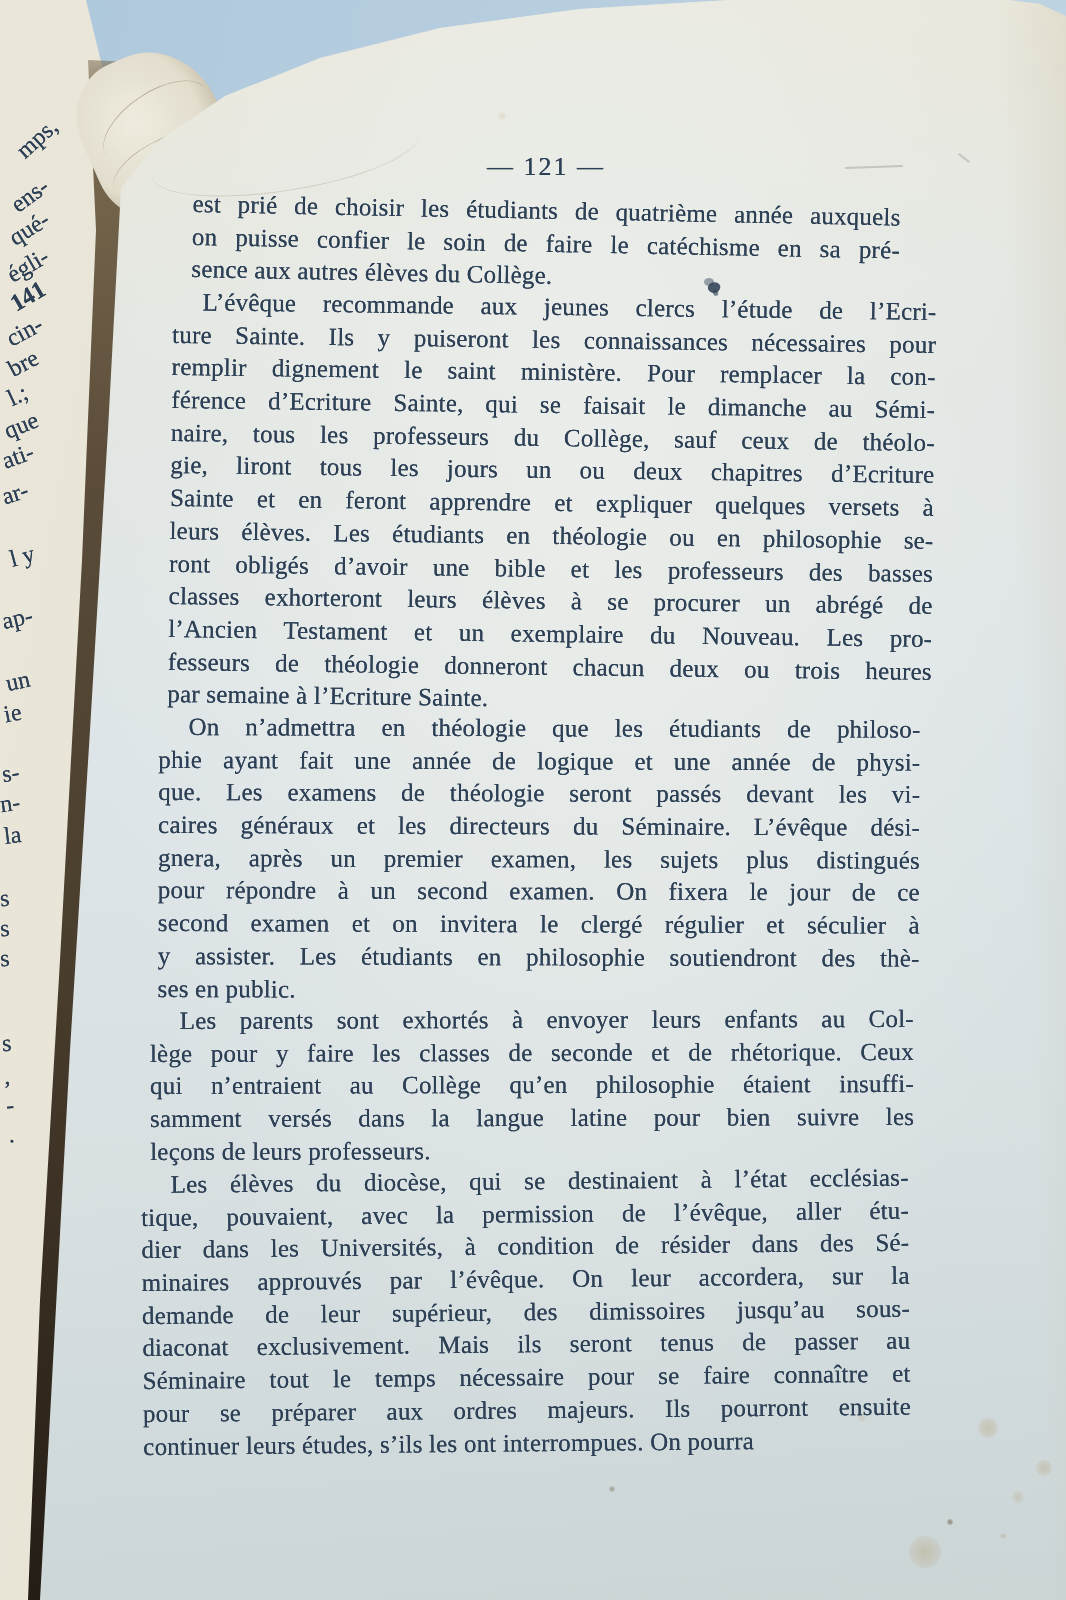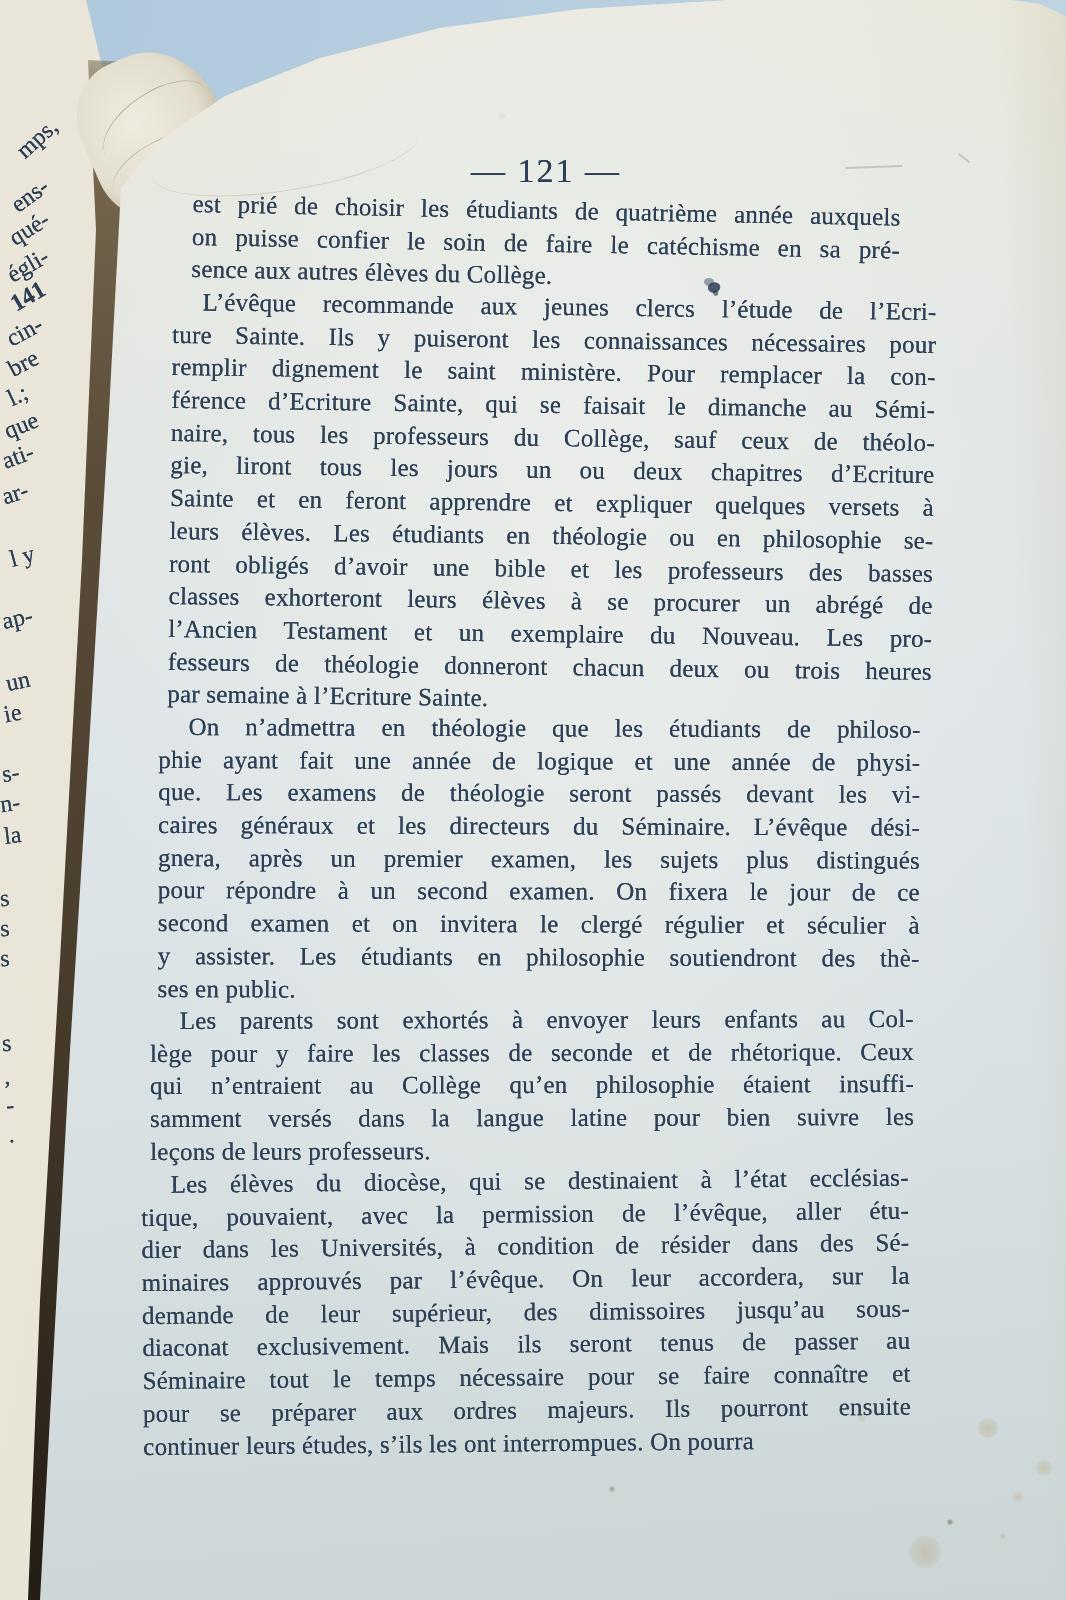--- a/index.html
+++ b/index.html
@@ -45,21 +45,21 @@
       linear-gradient(94deg,rgba(66,52,36,.50) 0px,rgba(66,52,36,.26) 36px,rgba(76,62,44,.10) 84px,rgba(76,62,44,0) 135px),
       linear-gradient(268deg,rgba(160,140,100,.12) 0px,rgba(160,140,100,0) 70px),
       radial-gradient(ellipse at 55% 28%,#eaede9 0%,rgba(234,237,233,0) 62%),
       linear-gradient(176deg,#ece8da 0%,#e4e7e2 20%,#dee5e8 45%,#d8e0e2 70%,#cbd5d6 100%);
     clip-path:polygon(121px 188px,160px 140px,225px 96px,320px 58px,440px 28px,580px 9px,730px 0,1010px 0,1040px 4px,1066px 16px,1066px 1600px,40px 1600px,52px 1380px,70px 1050px,90px 730px,108px 430px);
   }
 
   
   .header{
     position:absolute;left:192px;top:152px;width:708px;
-    text-align:center;color:var(--ink);font-size:34px;letter-spacing:2px;
+    text-align:center;color:var(--ink);font-size:26px;letter-spacing:2px;
     text-shadow:0 0 .6px currentColor;
   }
   .text-block{
     position:absolute;left:140px;top:188px;width:800px;
     color:var(--ink);font-size:25px;line-height:32.7px;letter-spacing:.2px;
     text-shadow:0 0 .6px currentColor;
   }
   .para{transform-origin:left center;}
   .para .line{text-align:justify;text-align-last:justify;height:32.7px;overflow:visible;white-space:nowrap0;}
   .para .line.last{text-align-last:left;}

